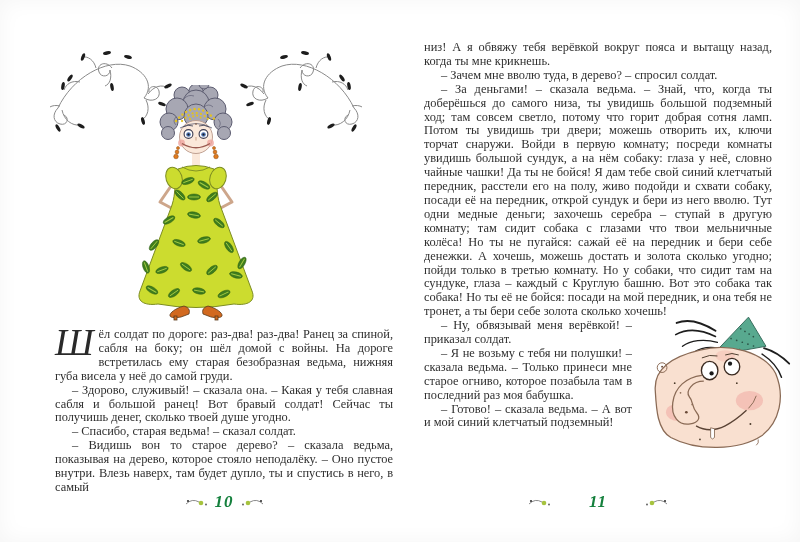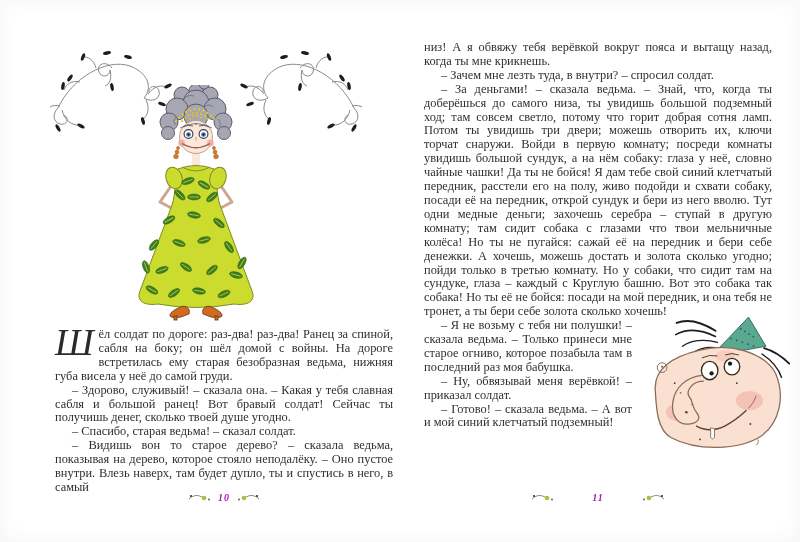--- a/index.html
+++ b/index.html
@@ -21,21 +21,21 @@
   .para-first{text-indent:0;}
   .no-first-indent p:first-child{text-indent:0;}
   .dropcap{float:left;font-style:italic;font-size:37px;line-height:27px;
     padding:1px 5px 0 0;color:#2a2a2a;}
   .witch-float{float:right;width:148px;height:126px;margin:-6px -16px 0 8px;position:relative;}
   .witch-float svg{position:absolute;left:-8px;top:0;overflow:visible;}
   .page-footer{position:absolute;top:492px;display:flex;justify-content:center;
     align-items:center;gap:5px;}
   .pf-left{left:55px;width:338px;}
   .pf-right{left:24px;width:348px;gap:36px;}
-  .page-num{font-style:italic;font-weight:bold;font-size:10px;color:#a21caf;letter-spacing:1px;}
+  .page-num{font-style:italic;font-weight:bold;font-size:17px;color:#15803d;letter-spacing:1px;}
   .orn-right{transform:scaleX(-1);}
   svg{display:block;}
 </style>
 </head>
 <body>
 
 <div class="spread">
 
   <svg width="0" height="0" style="position:absolute" aria-hidden="true">
     <defs>
@@ -205,21 +205,21 @@
           <use href="#footorn"></use>
         </svg>
     </div>
   </div>
 
   <div class="page page-right">
 
     <div class="text-block tb-right">
       <div class="no-first-indent">
           <p class="para">низ! А я обвяжу тебя верёвкой вокруг пояса и вытащу назад, когда ты мне крикнешь.</p>
-          <p class="para">– Зачем мне лезть туда, в внутри? – спросил солдат.</p>
+          <p class="para">– Зачем мне вволю туда, в дерево? – спросил солдат.</p>
           <p class="para">– За деньгами! – сказала ведьма. – Знай, что, когда ты доберёшься до самого низа, ты увидишь большой подземный ход; там совсем светло, потому что горит добрая сотня ламп. Потом ты увидишь три двери; можешь отворить их, ключи торчат снаружи. Войди в первую комнату; посреди комнаты увидишь большой сундук, а на нём собаку: глаза у неё, словно чайные чашки! Да ты не бойся! Я дам тебе свой синий клетчатый передник, расстели его на полу, живо подойди и схвати собаку, посади её на передник, открой сундук и бери из него вволю. Тут одни медные деньги; захочешь серебра – ступай в другую комнату; там сидит собака с глазами что твои мельничные колёса! Но ты не пугайся: сажай её на передник и бери себе денежки. А хочешь, можешь достать и золота сколько угодно; пойди только в третью комнату. Но у собаки, что сидит там на сундуке, глаза – каждый с Круглую башню. Вот это собака так собака! Но ты её не бойся: посади на мой передник, и она тебя не тронет, а ты бери себе золота сколько хочешь!</p>
         </div>
       <div>
         <div class="witch-float">
           <svg width="165" height="150" viewBox="0 0 170 150">
 
             <g style="stroke:#1e1e1e;fill:none" stroke-linecap="round">
               <path d="M86,16 C70,6 56,4 46,8" stroke-width="2"></path>
               <path d="M86,22 C70,14 56,14 45,20" stroke-width="1.6"></path>
               <path d="M88,28 C74,24 60,26 52,32" stroke-width="1.4"></path>
@@ -263,22 +263,22 @@
             <path d="M81,116 l0,10 q2,3 4,0 l0,-9 z" style="fill:#fff;stroke:#7a5a45;stroke-width:.8"></path>
             <path d="M120,96 q6,-6 8,-13" style="stroke:#8a6a55;stroke-width:1;fill:none"></path>
 
             <circle cx="122" cy="112" r="1" style="fill:#4a3a2a"></circle>
             <circle cx="70" cy="128" r=".9" style="fill:#4a3a2a"></circle>
             <circle cx="44" cy="70" r=".9" style="fill:#4a3a2a"></circle>
             <circle cx="108" cy="70" r=".9" style="fill:#4a3a2a"></circle>
             <path d="M130,128 q1,4 -2,6" style="stroke:#8a6a55;stroke-width:.9;fill:none"></path>
           </svg>
         </div>
-      <p class="para">– Я не возьму с тебя ни полушки! – сказала ведьма. – Только принеси мне старое огниво, которое позабыла там в последний раз моя бабушка.</p>
-          <p class="para">– Ну, обвязывай меня верёвкой! – приказал солдат.</p>
+      <p class="para">– Ну, обвязывай меня верёвкой! – приказал солдат.</p>
+          <p class="para">– Я не возьму с тебя ни полушки! – сказала ведьма. – Только принеси мне старое огниво, которое позабыла там в последний раз моя бабушка.</p>
           <p class="para">– Готово! – сказала ведьма. – А вот и мой синий клетчатый подземный!</p>
         </div>
     </div>
 
     <div class="page-footer pf-right">
       <svg width="26" height="11" viewBox="0 0 26 11">
           <use href="#footorn"></use>
         </svg>
       <span class="page-num">11</span>
       <svg class="orn-right" width="26" height="11" viewBox="0 0 26 11">

